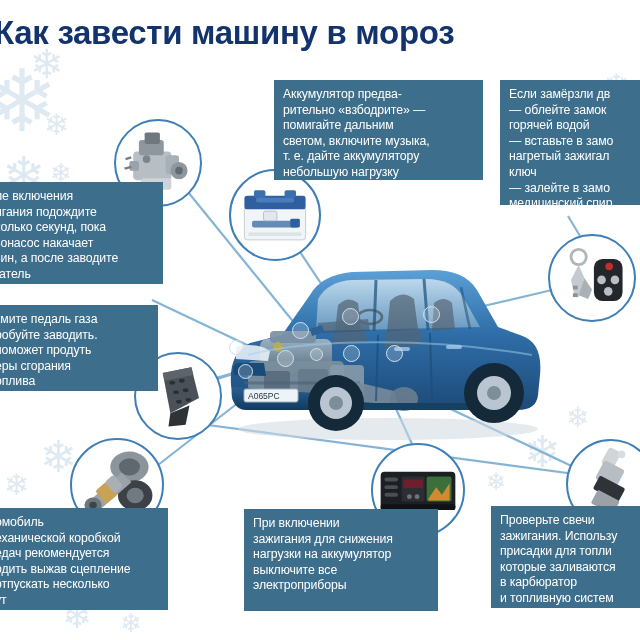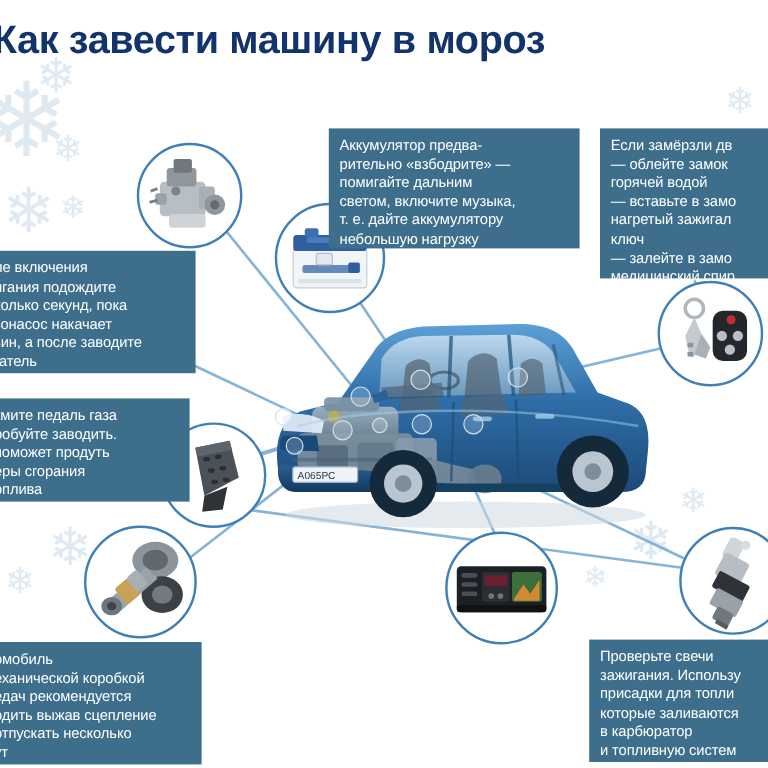--- a/index.html
+++ b/index.html
@@ -25,21 +25,20 @@
   
   .box{
     position:absolute;
     background:#3d6e8c;
     color:#ffffff;
     font-size:12.3px;
     line-height:15.6px;
     padding:7px 9px 8px 9px;
     white-space:pre-line;
     letter-spacing:-0.1px;
-    margin-top:27px;
   }
 
   
   #lines{ position:absolute; inset:0; width:640px; height:640px; }
 
   
   .badge{
     position:absolute;
     border-radius:50%;
     background:#ffffff;
@@ -339,20 +338,25 @@
 еры сгорания
 оплива</div>
 
   <div class="box" style="left:-14px;top:508px;width:182px;height:102px;">омобиль
 еханической коробкой
 едач рекомендуется
 одить выжав сцепление
 отпускать несколько
 ут</div>
 
+  <div class="box" style="left:244px;top:509px;width:194px;height:102px;">При включении
+зажигания для снижения
+нагрузки на аккумулятор
+выключите все
+электроприборы</div>
 
   <div class="box" style="left:491px;top:506px;width:163px;height:102px;">Проверьте свечи
 зажигания. Использу
 присадки для топли
 которые заливаются
 в карбюратор
 и топливную систем</div>
 
 </div>
 

